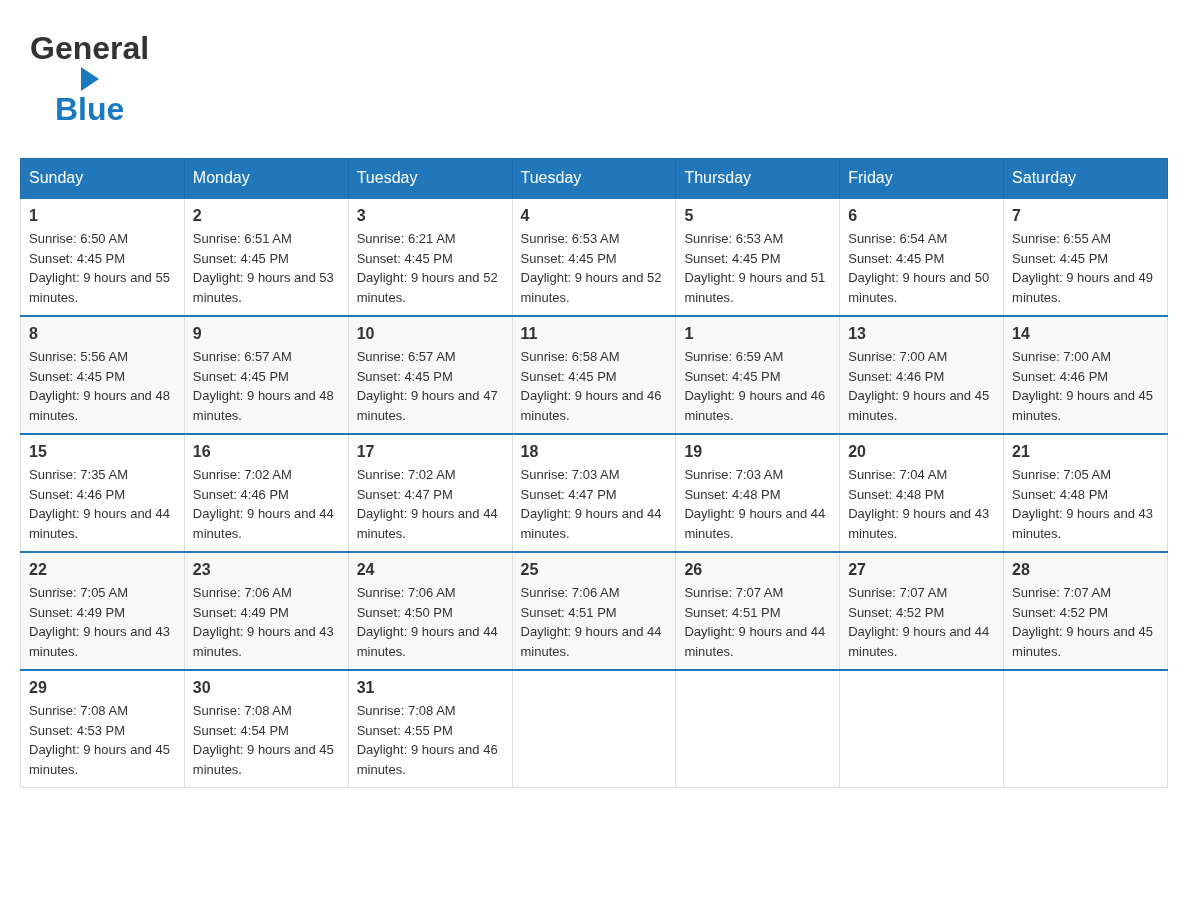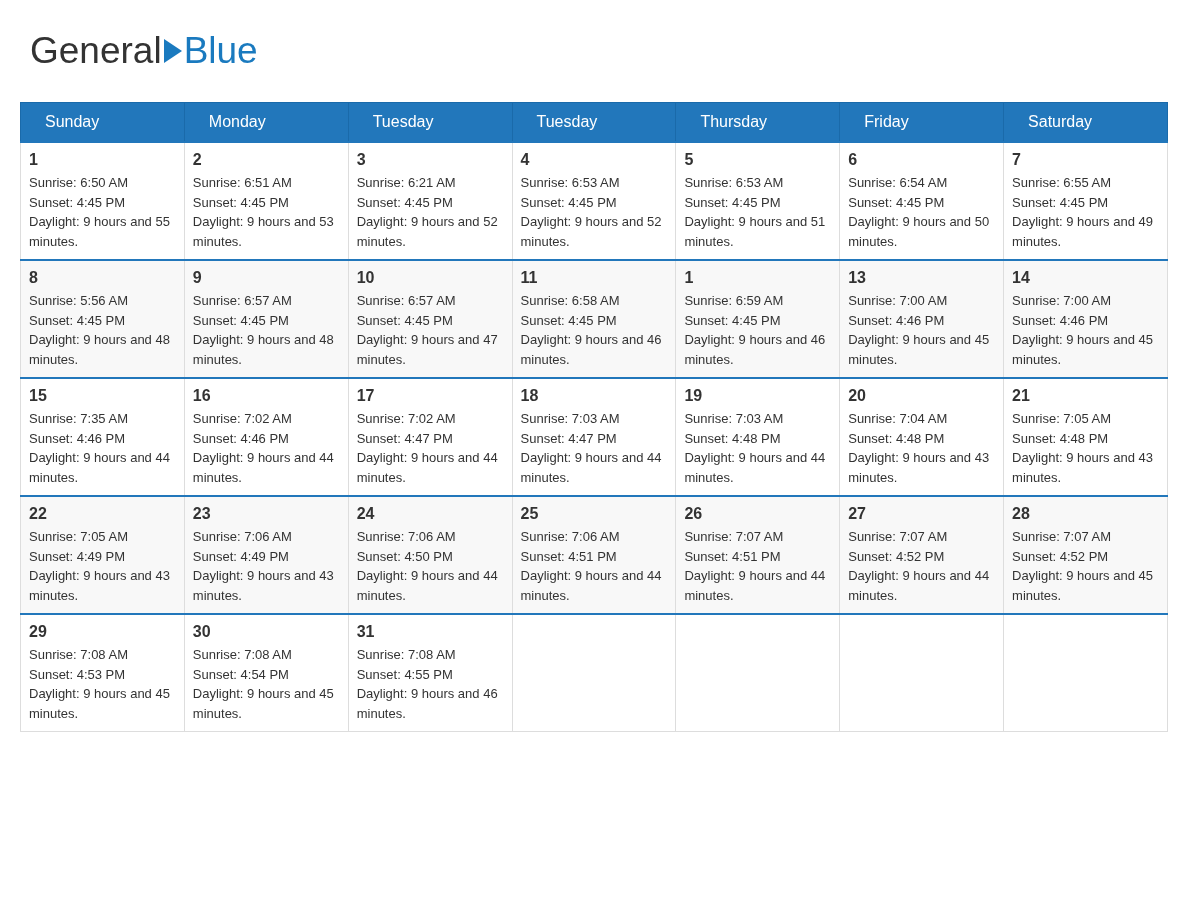--- a/index.html
+++ b/index.html
@@ -41,21 +41,21 @@
       margin-top: 4px;
     }
     .calendar {
       width: 100%;
       border-collapse: collapse;
       border: 1px solid #ccc;
     }
     .calendar th {
       background-color: #2277bb;
       color: white;
-      padding: 10px 24px;
+      padding: 10px 8px;
       font-size: 16px;
       font-weight: normal;
       text-align: left;
       border: 1px solid #1a6aaa;
     }
     .calendar td {
       vertical-align: top;
       padding: 8px;
       border: 1px solid #ddd;
       width: calc(100% / 7);
@@ -82,22 +82,23 @@
     }
     .calendar tbody tr:not(:first-child) td {
       border-top: 2px solid #2277bb;
     }
     .empty-cell {
       background: #fff !important;
     }
     .logo-wrapper {
       display: flex;
       align-items: center;
-      font-size: 37px;
-      font-weight: normal;
+      font-size: 32px;
+      font-weight: bold;
+      flex-direction: column;
     }
     .logo-arrow {
       display: inline-block;
       width: 0;
       height: 0;
       border-top: 12px solid transparent;
       border-bottom: 12px solid transparent;
       border-left: 18px solid #1a7abf;
       margin: 0 2px;
       vertical-align: middle;

